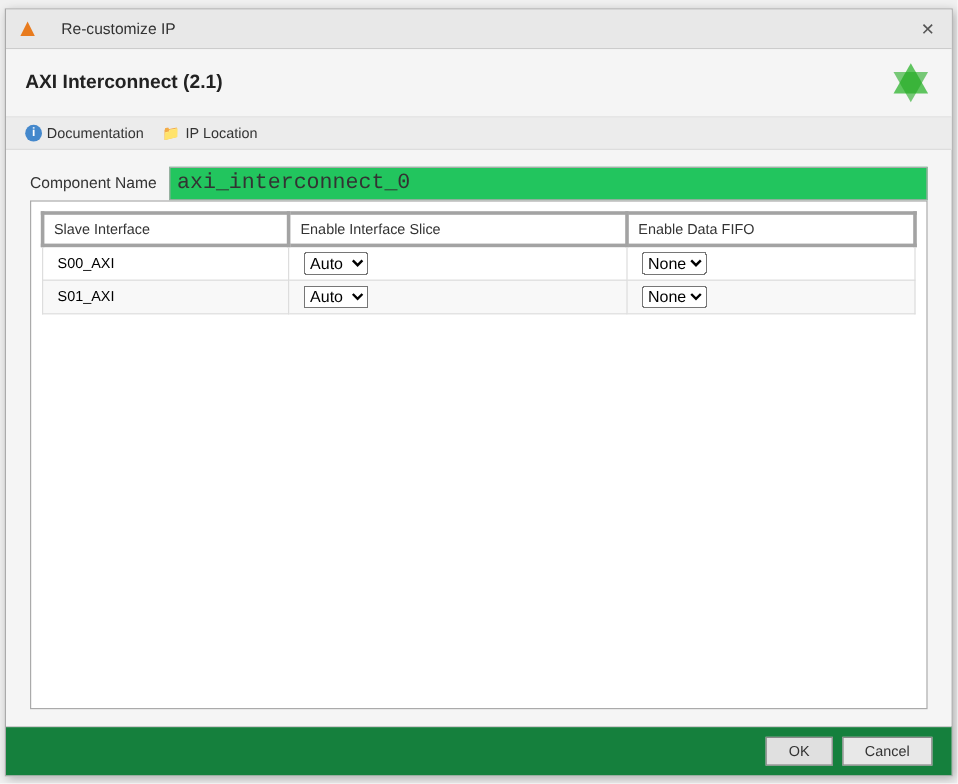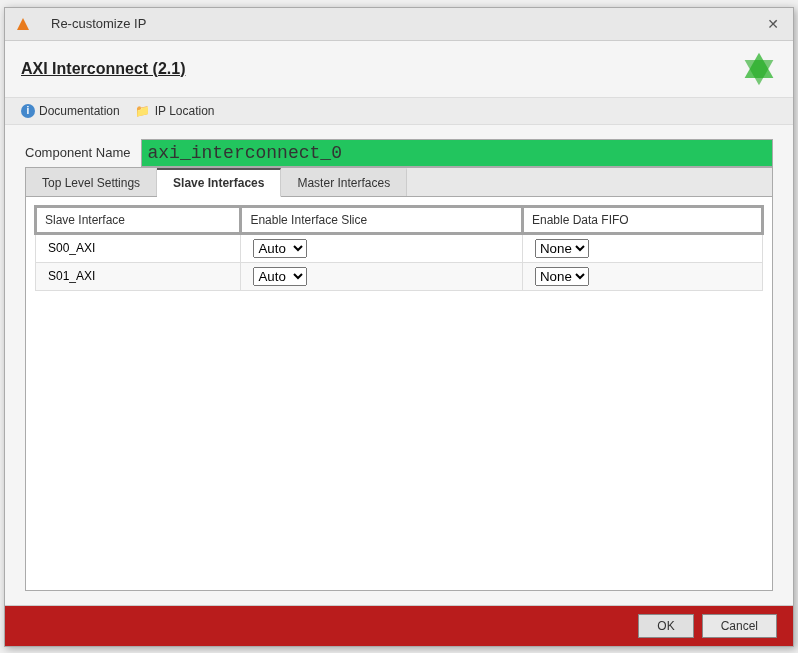--- a/index.html
+++ b/index.html
@@ -58,21 +58,20 @@
       padding: 10px 16px;
       display: flex;
       align-items: center;
       justify-content: space-between;
       border-bottom: 1px solid #ddd;
     }
     .app-title {
       font-size: 16px;
       font-weight: bold;
       color: #222;
-      text-decoration: underline;
     }
     .logo-icon {
       width: 36px;
       height: 36px;
     }
     .toolbar {
       background: #ececec;
       padding: 6px 16px;
       display: flex;
       align-items: center;
@@ -164,21 +163,21 @@
       white-space: nowrap;
     }
     td {
       padding: 4px 12px;
       border: 1px solid #ddd;
       vertical-align: middle;
     }
     tr:nth-child(even) { background: #f8f8f8; }
     tr:nth-child(odd) { background: white; }
     .footer {
-      background: #b91c1c;
+      background: #15803d;
       border-top: 1px solid #ccc;
       padding: 8px 16px;
       display: flex;
       justify-content: flex-end;
       align-items: center;
       gap: 8px;
     }
     .footer-btn {
       padding: 4px 18px;
       font-size: 12px;
@@ -242,31 +241,20 @@
   </div>
 
   <div class="content">
 
     <div class="component-name-row">
       <label class="component-name-label">Component Name</label>
       <input class="component-name-input" type="text" value="axi_interconnect_0" style="">
     </div>
 
     <div class="tabs-panel">
-      <div class="tabs-header">
-        <div class="tab">
-          <span>Top Level Settings</span>
-        </div>
-        <div class="tab active">
-          <span>Slave Interfaces</span>
-        </div>
-        <div class="tab">
-          <span>Master Interfaces</span>
-        </div>
-      </div>
 
       <div class="table-container">
         <table>
           <thead>
             <tr>
               <th>Slave Interface</th>
               <th>Enable Interface Slice</th>
               <th>Enable Data FIFO</th>
             </tr>
           </thead>

